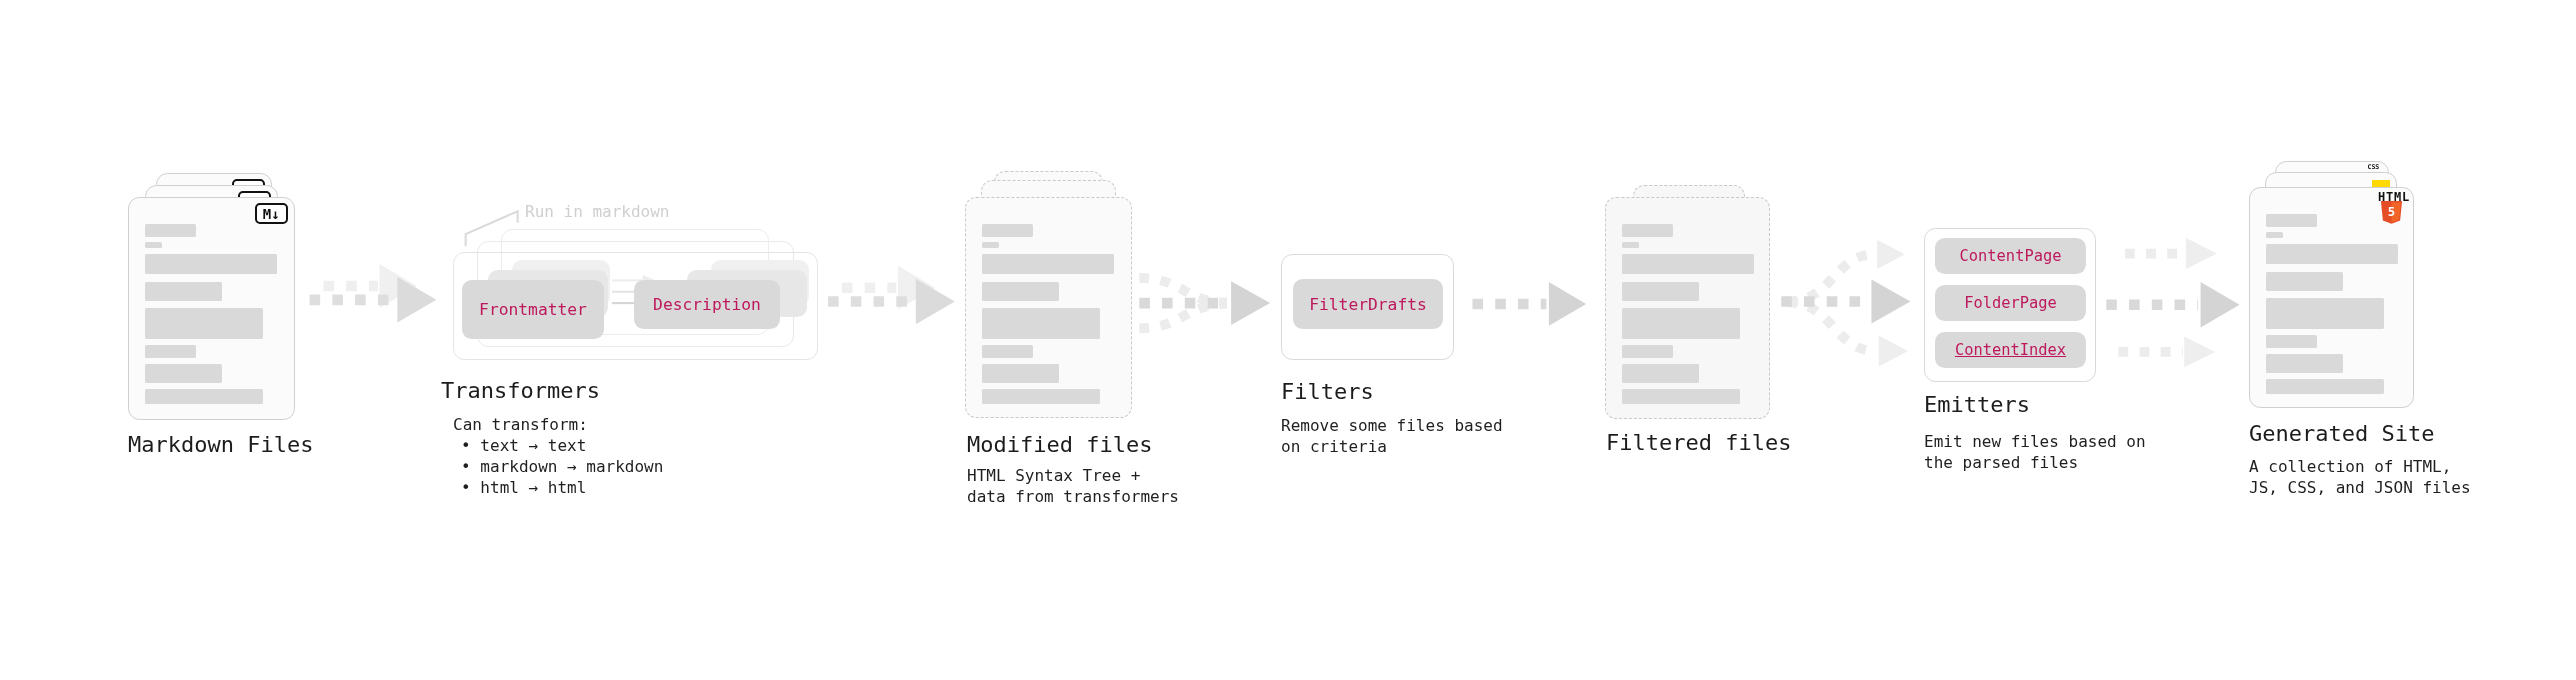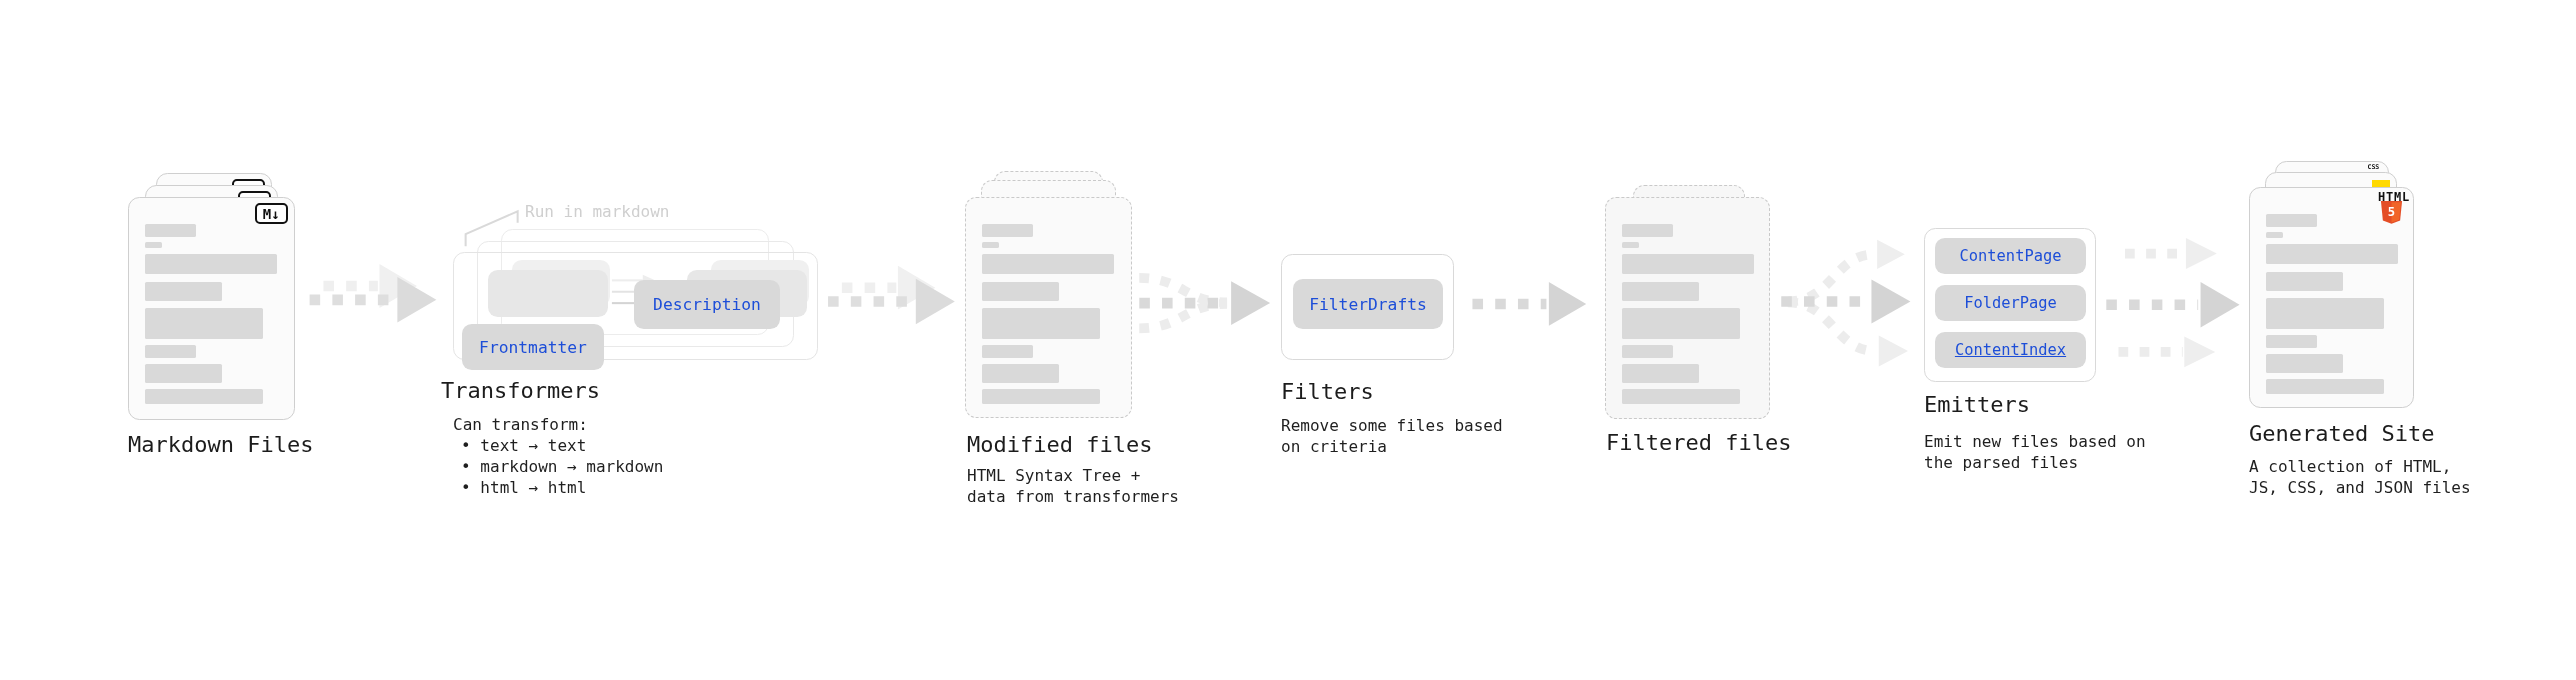--- a/index.html
+++ b/index.html
@@ -33,21 +33,21 @@
   .css-badge .u{height:3.3px;background:#2f6df6;margin-top:0.8px;border-radius:0.8px;}
   .js-badge{position:absolute;top:6.5px;right:6.5px;width:18px;height:9px;background:#ffd900;}
   .html5-badge{position:absolute;top:4.9px;right:9px;width:26px;text-align:center;}
   .html5-badge .t{font-size:12px;font-weight:bold;letter-spacing:0.8px;color:#111;line-height:8.1px;}
   
   .outline-box{position:absolute;border:1.6px solid #e4e4e4;border-radius:11.4px;box-sizing:border-box;background:transparent;}
   .outline-box.l2{border-color:#e9e9e9;}
   .outline-box.l3{border-color:#ececec;}
   
   .pill{position:absolute;background:#d9d9d9;border-radius:9.8px;display:flex;align-items:center;justify-content:center;
-        font-size:16.3px;color:#1d4ed8;box-sizing:border-box;white-space:nowrap;}
+        font-size:16.3px;color:#be185d;box-sizing:border-box;white-space:nowrap;}
   .pill.ghost1{background:#e7e7e7;}
   .pill.ghost2{background:#f0f0f0;}
   
   .frame{position:absolute;background:#ffffff;border:1.6px solid #d9d9d9;border-radius:11.4px;box-sizing:border-box;}
   .flow{position:absolute;left:0;top:0;}
 </style>
 </head>
 <body>
 
 <div class="canvas">
@@ -134,21 +134,21 @@
   </div>
 
   <div>
     <div class="muted-note" style="left:525px;top:202px;">Run in markdown</div>
     <div class="outline-box l3" style="left:501px;top:229px;width:268px;height:106px;"></div>
     <div class="outline-box l2" style="left:477px;top:241px;width:317px;height:106px;"></div>
     <div class="outline-box" style="left:453px;top:252px;width:365px;height:108px;"></div>
 
     <div class="pill ghost2" style="left:512px;top:260px;width:98px;height:46px;"></div>
     <div class="pill ghost1" style="left:488px;top:270px;width:120px;height:47px;"></div>
-    <div class="pill" style="left:462px;top:280px;width:142px;height:46px;margin-top:44px;">Frontmatter</div>
+    <div class="pill" style="left:462px;top:280px;width:142px;height:59px;">Frontmatter</div>
 
     <div class="pill ghost2" style="left:711px;top:260px;width:98px;height:46px;"></div>
     <div class="pill ghost1" style="left:687px;top:270px;width:120px;height:47px;"></div>
     <div class="pill" style="left:634px;top:280px;width:146px;height:49px;">Description</div>
 
     <div class="h" style="left:441px;top:378px;">Transformers</div>
     <div class="cap" style="left:453px;top:414px;">
       <div class="cap-line">Can transform:</div>
       <div class="cap-line indent">• text → text</div>
       <div class="cap-line indent">• markdown → markdown</div>

